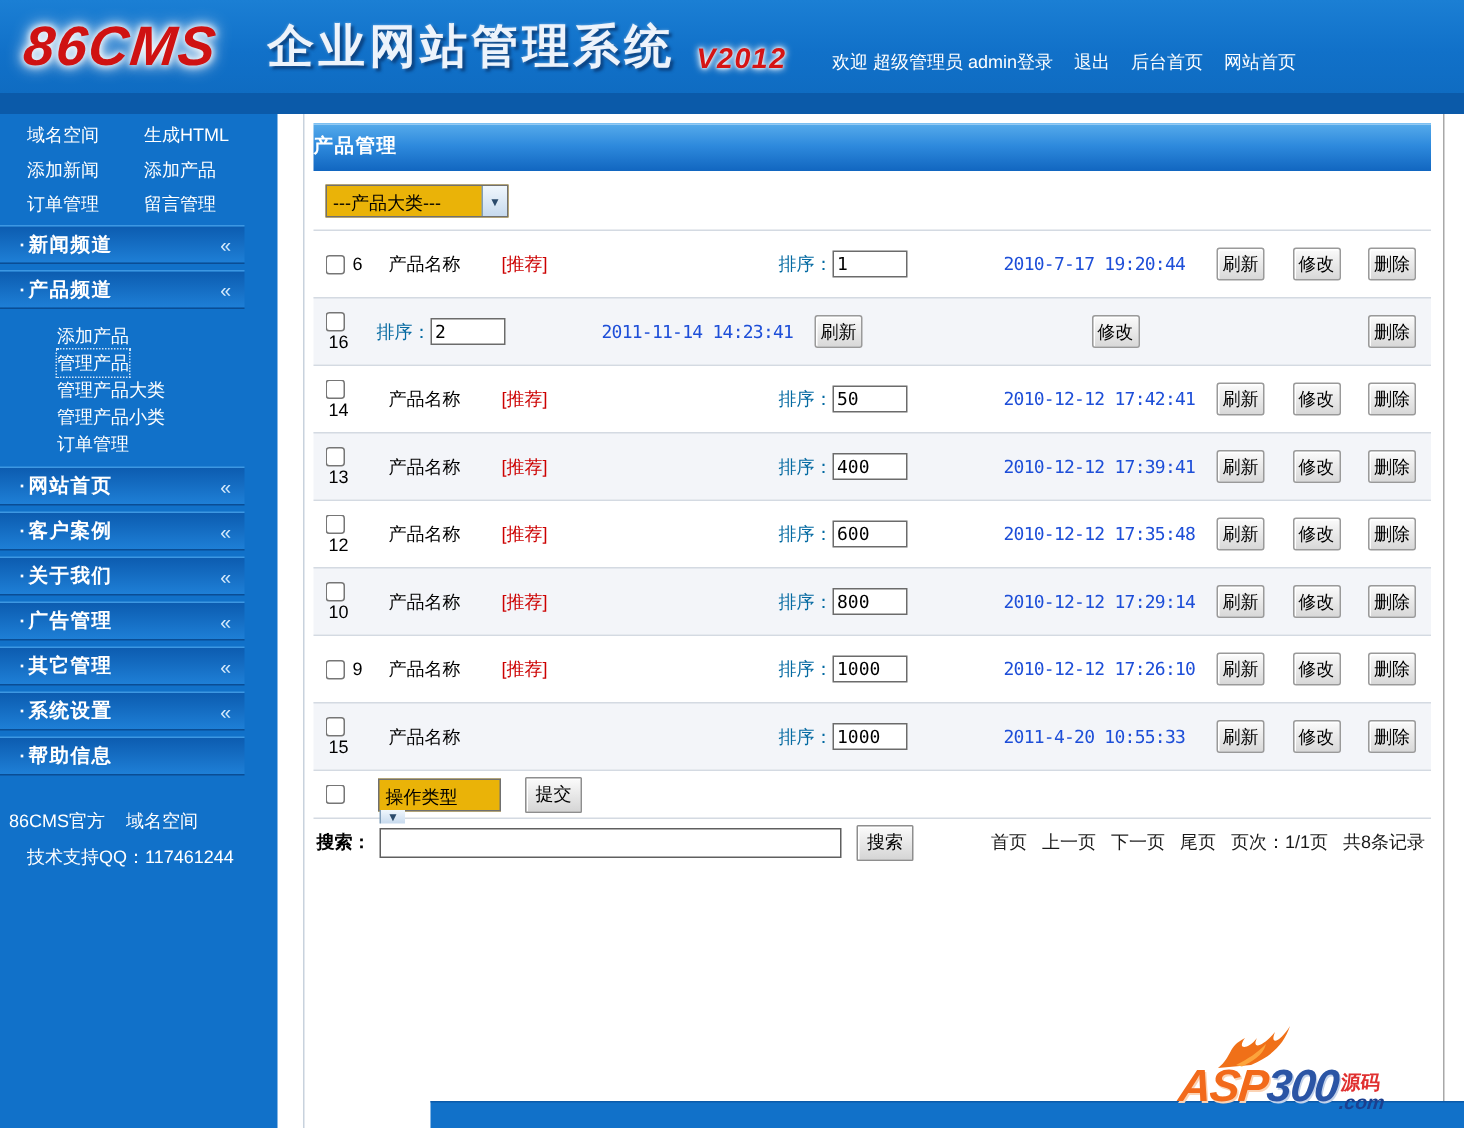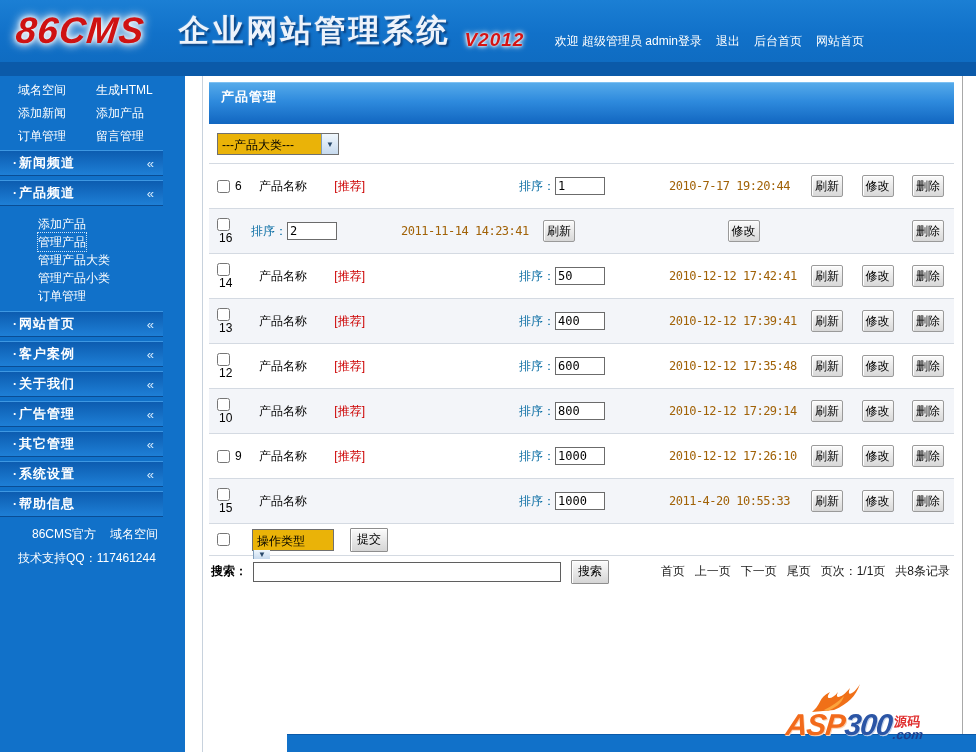--- a/index.html
+++ b/index.html
@@ -34,32 +34,32 @@
     background:linear-gradient(180deg,#0c5cb0 0%,#1e7fd6 100%);
     border-top:1px solid #3d97e2; border-bottom:1px solid #0a4d94;
     display:flex; align-items:center; padding:0 10px 0 13px; cursor:pointer; }
   .side-bar-item .bullet { font-weight:bold; margin-right:2px; }
   .side-bar-item .lbl { font-weight:bold; font-size:13px; letter-spacing:1px; }
   .side-bar-item .arrow { margin-left:auto; color:#d5eafc; font-size:13px; letter-spacing:-1px; }
   .submenu { padding:5px 0 6px 38px; }
   .submenu a { display:inline-block; color:#fff; text-decoration:none; line-height:18px; cursor:pointer; }
   .submenu .item { display:block; line-height:18px; }
   .submenu .active a { outline:1px dotted #cfe3f7; }
-  .side-foot { margin-top:9px; padding-left:32px; display:grid; grid-template-columns:78px 78px; row-gap:7px; }
+  .side-foot { margin-top:22px; padding-left:6px; display:grid; grid-template-columns:78px 78px; row-gap:7px; }
   .side-foot a { color:#fff; text-decoration:none; cursor:pointer; }
   .support { padding:7px 0 0 18px; color:#fff; }
 
   
   .content { position:absolute; left:202px; top:76px; width:761px; height:676px;
     background:#fff; border-left:1px solid #c8d2dd; border-right:1px solid #a8a8a8;
     padding:6px 8px 0 6px; }
-  .panel-title { height:42px; line-height:27px;
+  .panel-title { height:32px; line-height:27px;
     background:linear-gradient(180deg,#55aaea 0%,#2e8add 45%,#1166c0 100%);
     border-top:1px solid #7cc0f2; color:#fff; font-size:13px; font-weight:bold;
-    padding-left:12px; letter-spacing:1px; }
+    letter-spacing:1px; }
   .filter-row { padding:9px 0 8px 8px; }
 
   .fake-select { display:inline-flex; align-items:stretch; background:#eab308;
     border:1px solid #707070; height:22px; cursor:pointer; vertical-align:middle; }
   .fake-select .sel-text { font-size:12px; padding:3px 6px 0 4px; color:#000; white-space:nowrap; }
   .fake-select .sel-btn { width:17px; display:flex; align-items:center; justify-content:center;
     background:linear-gradient(180deg,#f0f7fd,#c7daee); border-left:1px solid #7f9db9;
     color:#2a4a6b; font-size:8px; }
   .sel-cat { width:122px; }
   .sel-cat .sel-text { flex:1; }
@@ -73,21 +73,21 @@
   .c-check input { width:13px; height:13px; vertical-align:middle; cursor:pointer; }
   .rid { margin-left:5px; font-size:12px; color:#000; }
   .c-check.two .rid { display:block; margin-left:2px; margin-top:0px; }
   .c-name { width:260px; margin-left:8px; }
   .c-name .pname { color:#000; cursor:pointer; }
   .rec { color:#cc0000; margin-left:24px; }
   .c-sort { width:150px; display:flex; align-items:center; }
   .sort-label { font-weight:normal; color:#0369a1; }
   .sort-input { width:50px; height:18px; border:1px solid #6b6b6b; font-size:12px;
     padding:0 2px; font-family:"DejaVu Sans Mono",monospace; }
-  .c-date { width:142px; color:#a16207; font-family:"DejaVu Sans Mono","Liberation Mono",monospace;
+  .c-date { width:142px; color:#1d4ed8; font-family:"DejaVu Sans Mono","Liberation Mono",monospace;
     font-size:12px; letter-spacing:-0.5px; }
   .c-actions { flex:1; display:flex; justify-content:space-between; padding-right:2px; }
   .abtn { min-width:32px; height:22px; font-size:12px; color:#000; cursor:pointer;
     background:linear-gradient(180deg,#fbfbfb,#d8d8d8); border:1px solid #9a9a9a;
     border-radius:2px; box-shadow:inset 1px 1px 0 #fff; font-family:inherit; }
 
   .ops-row { display:flex; align-items:center; height:32px; border-top:1px solid #d4dae2;
     padding:0 8px; }
   .ops-row input { width:13px; height:13px; cursor:pointer; }
   .ops-row .fake-select { margin-left:22px; }

